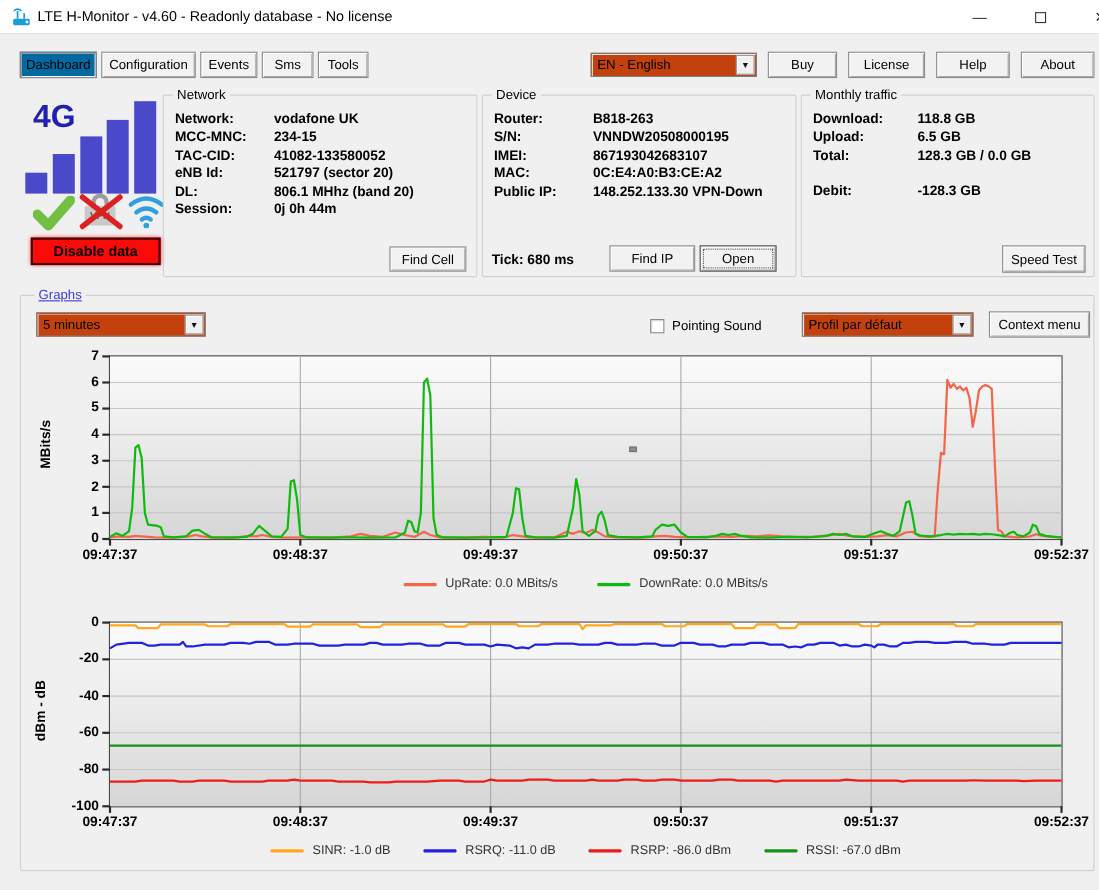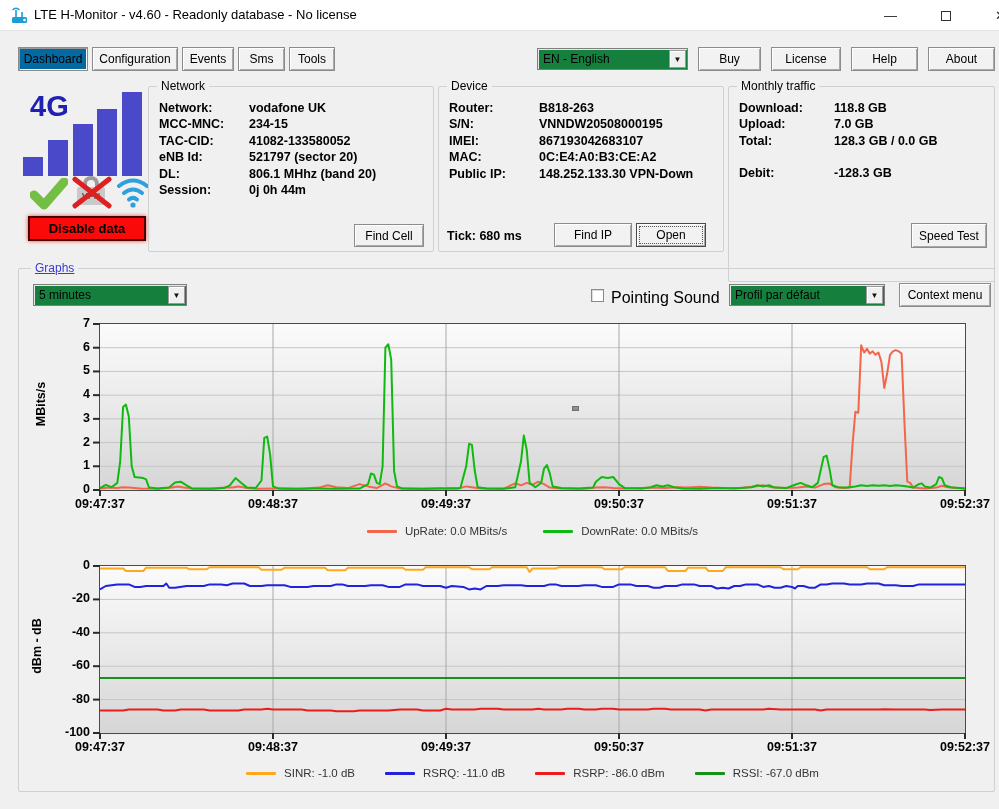--- a/index.html
+++ b/index.html
@@ -22,21 +22,21 @@
     font-family:"Liberation Sans",sans-serif;}
   .btn.sunken{background:#0369a1;box-shadow:inset 1px 1px 0 #9a9a9a,inset -1px -1px 0 #ffffff;}
   .btn.focused{outline:1px dotted #555;outline-offset:-4px;border-color:#4a4a4a;}
 
   
   .tabs{position:absolute;left:18px;top:47px;display:flex;gap:4px;height:24px;}
   .tab{height:24px;}
   .hdr-right{position:absolute;left:537px;top:47px;display:flex;gap:10px;height:24px;align-items:center;}
 
   
-  .combo{background:#15803d;border:1px solid #7f7f7f;height:22px;display:flex;align-items:center;
+  .combo{background:#c2410c;border:1px solid #7f7f7f;height:22px;display:flex;align-items:center;
     padding-left:5px;font-size:12px;position:relative;box-shadow:inset 1px 1px 0 #e8e8e8;}
   .combo .arrow{position:absolute;right:1px;top:1px;width:17px;height:18px;background:#f0f0f0;
     border:1px solid #999;display:flex;align-items:center;justify-content:center;font-size:8px;color:#111;
     box-shadow:inset 1px 1px 0 #fff;}
 
   
   .groupbox{position:absolute;border:1px solid #d0d0d0;border-radius:2px;}
   .gb-label{position:absolute;top:-8px;left:8px;background:#f0f0f0;padding:0 4px;font-size:12px;color:#000;}
   .gb-label.link{color:#3a3ad7;text-decoration:underline;}
   .kv{position:absolute;left:10px;top:13px;}
@@ -71,21 +71,21 @@
   .ytick{position:absolute;left:-52px;width:42px;text-align:right;font-size:12.5px;font-weight:bold;color:#000;}
   .xtick{position:absolute;width:84px;text-align:center;font-size:12.5px;font-weight:bold;color:#000;}
   .axis-label{position:absolute;width:80px;text-align:center;font-size:12.5px;font-weight:bold;color:#000;
     transform:rotate(-90deg);}
   .legend{position:absolute;display:flex;justify-content:center;align-items:center;}
   .legend .item{display:flex;align-items:center;gap:8px;}
   .legend .swatch{width:30px;height:3px;border-radius:1px;}
   .legend .lbl{font-size:11.5px;color:#333;}
 
   .checkbox{width:13px;height:13px;background:#fff;border:1px solid #8a8a8a;box-shadow:inset 1px 1px 0 #ddd;}
-  .chk-row{position:absolute;display:flex;align-items:flex-start;gap:7px;font-size:16px;color:#000;}
+  .chk-row{position:absolute;display:flex;align-items:flex-end;gap:7px;font-size:12px;color:#000;}
   .cursor-artifact{position:absolute;left:572px;top:406px;width:7px;height:5px;background:#8f8f8f;
     border:1px solid #707070;}
 </style>
 </head>
 <body>
 
 <div class="titlebar">
   <svg class="abs" style="left:10px;top:6px" width="19" height="19" viewBox="0 0 19 19">
     <rect x="2" y="11" width="15" height="6" rx="1.5" fill="#1e9cd8"></rect>
     <line x1="6" y1="11" x2="6" y2="4" stroke="#1e9cd8" stroke-width="1.6"></line>
@@ -203,30 +203,30 @@
     <div class="row">
         <span class="k">Public IP:</span>
         <span class="v">148.252.133.30 VPN-Down</span>
       </div>
   </div>
   <span style="position:absolute;left:8px;top:142px;font-size:12.5px;font-weight:bold">Tick: 680 ms</span>
   <div class="btn" style="position:absolute;left:115px;top:136px;width:78px;height:24px">Find IP</div>
   <div class="btn focused" style="position:absolute;left:197px;top:136px;width:70px;height:24px">Open</div>
 </div>
 
-<div class="groupbox" style="left:728px;top:86px;width:267px;height:196px">
+<div class="groupbox" style="left:728px;top:86px;width:267px;height:166px">
   <span class="gb-label">Monthly traffic</span>
   <div class="kv traf">
     <div class="row">
         <span class="k">Download:</span>
         <span class="v">118.8 GB</span>
       </div>
     <div class="row">
         <span class="k">Upload:</span>
-        <span class="v">7.0 GB</span>
+        <span class="v">6.5 GB</span>
       </div>
     <div class="row">
         <span class="k">Total:</span>
         <span class="v">128.3 GB / 0.0 GB</span>
       </div>
     <div class="spacer"></div>
     <div class="row">
         <span class="k">Debit:</span>
         <span class="v">-128.3 GB</span>
       </div>

